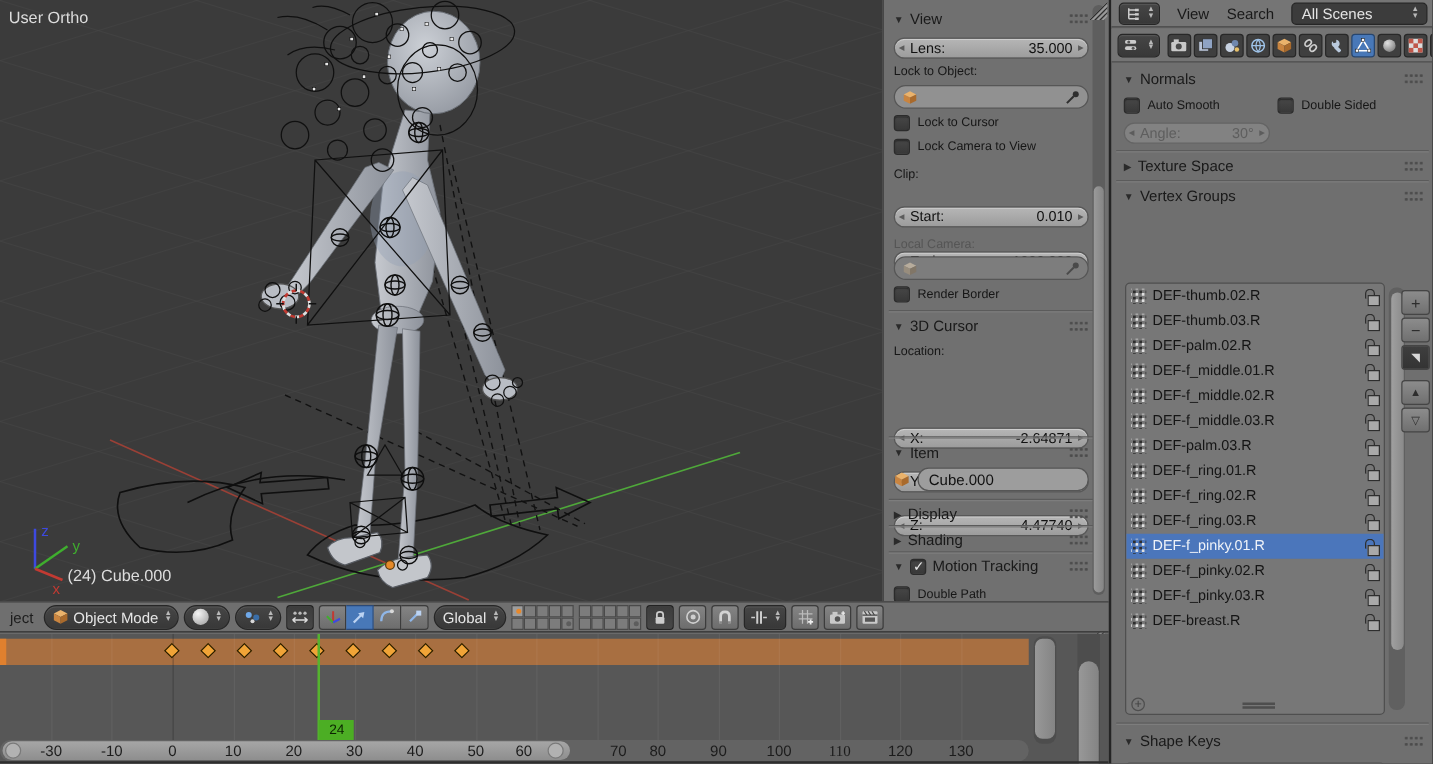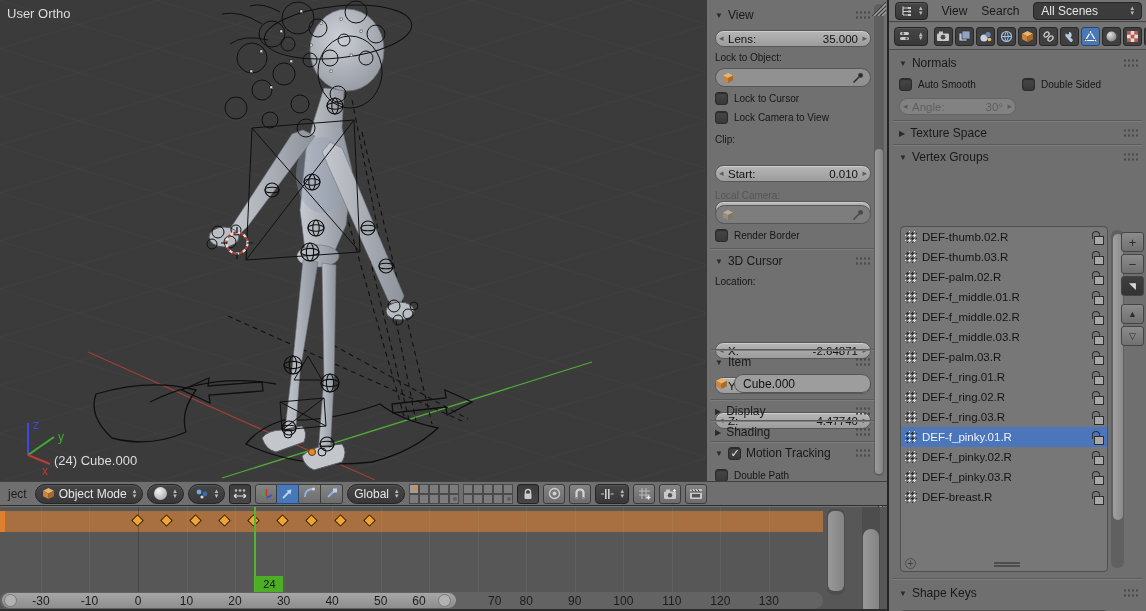--- a/index.html
+++ b/index.html
@@ -680,21 +680,21 @@
         <span class="tick" style="left: 186.53px;">10</span>
         <span class="tick" style="left: 235.06px;">20</span>
         <span class="tick" style="left: 283.59px;">30</span>
         <span class="tick" style="left: 332.12px;">40</span>
         <span class="tick" style="left: 380.65px;">50</span>
         <span class="tick" style="left: 419px;">60</span>
         <span class="tick" style="left: 477.71px; margin-left: 17px;">70</span>
         <span class="tick" style="left: 526.24px;">80</span>
         <span class="tick" style="left: 574.77px;">90</span>
         <span class="tick" style="left: 623.3px;">100</span>
-        <span class="tick" style="left: 671.83px;">110</span>
+        <span class="tick" style="left: 671.83px; font-family: Liberation Serif, serif;">110</span>
         <span class="tick" style="left: 720.36px;">120</span>
         <span class="tick" style="left: 768.89px;">130</span>
       </div>
     <div class="vscroll" style="left:827px;top:2px;width:18px;height:86px">
       <div class="thumb" style="top:2px;height:80px"></div>
     </div>
     <div class="vscroll" style="left:862px;top:0;width:18px;height:104px;border-radius:0">
       <div class="thumb" style="top:22px;height:82px;border-radius:8px 8px 0 0"></div>
     </div>
     <div id="tl-bottom"></div>

